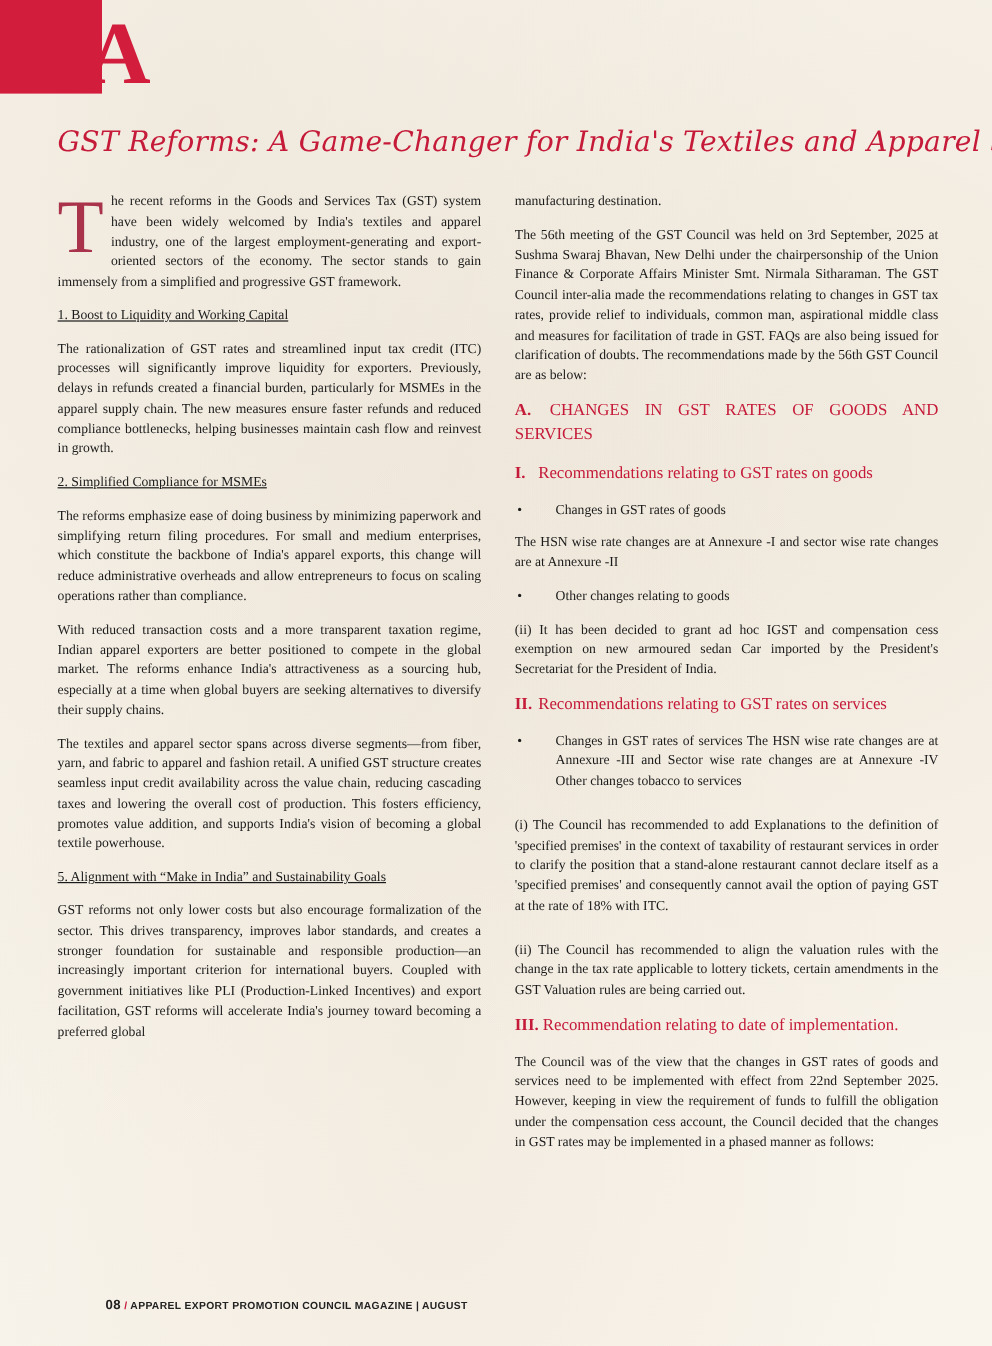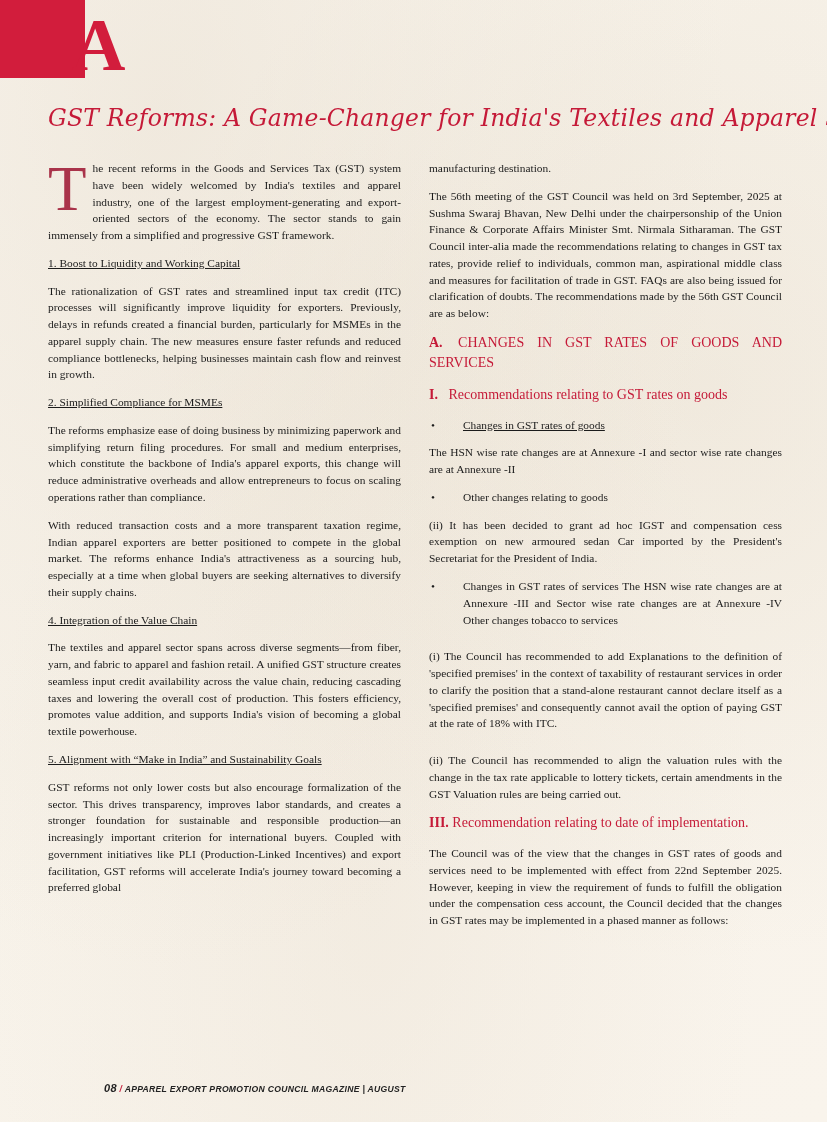--- a/index.html
+++ b/index.html
@@ -101,27 +101,26 @@
     text-align: left;
   }
   .bullet-line .dot {
     position: absolute;
     left: 2px; top: 0;
   }
   .gap { height: 9px; }
   .footer {
     position: absolute;
     bottom: 28px;
-    left: 104px;
+    left: 88px;
     font-family: "Liberation Sans", sans-serif;
     font-size: 8.6px;
     font-weight: bold;
     letter-spacing: .3px;
     color: #222;
-    font-style: italic;
   }
   .footer .pagenum { font-size: 11px; }
   .footer .sep { color: #c51a38; }
 </style>
 </head>
 <body>
 
 <div class="paper-texture"></div>
 
 <div class="masthead">
@@ -139,21 +138,20 @@
     </p>
 
     <p class="sub-head">1. Boost to Liquidity and Working Capital</p>
     <p>The rationalization of GST rates and streamlined input tax credit (ITC) processes will significantly improve liquidity for exporters. Previously, delays in refunds created a financial burden, particularly for MSMEs in the apparel supply chain. The new measures ensure faster refunds and reduced compliance bottlenecks, helping businesses maintain cash flow and reinvest in growth.</p>
 
     <p class="sub-head">2. Simplified Compliance for MSMEs</p>
     <p>The reforms emphasize ease of doing business by minimizing paperwork and simplifying return filing procedures. For small and medium enterprises, which constitute the backbone of India's apparel exports, this change will reduce administrative overheads and allow entrepreneurs to focus on scaling operations rather than compliance.</p>
 
     <p>With reduced transaction costs and a more transparent taxation regime, Indian apparel exporters are better positioned to compete in the global market. The reforms enhance India's attractiveness as a sourcing hub, especially at a time when global buyers are seeking alternatives to diversify their supply chains.</p>
 
-    <p class="sub-head">4. Integration of the Value Chain</p>
     <p>The textiles and apparel sector spans across diverse segments—from fiber, yarn, and fabric to apparel and fashion retail. A unified GST structure creates seamless input credit availability across the value chain, reducing cascading taxes and lowering the overall cost of production. This fosters efficiency, promotes value addition, and supports India's vision of becoming a global textile powerhouse.</p>
 
     <p class="sub-head">5. Alignment with “Make in India” and Sustainability Goals</p>
     <p>GST reforms not only lower costs but also encourage formalization of the sector. This drives transparency, improves labor standards, and creates a stronger foundation for sustainable and responsible production—an increasingly important criterion for international buyers. Coupled with government initiatives like PLI (Production-Linked Incentives) and export facilitation, GST reforms will accelerate India's journey toward becoming a preferred global</p>
   </div>
 
   <div class="col">
     <p>manufacturing destination.</p>
     <p>The 56th meeting of the GST Council was held on 3rd September, 2025 at Sushma Swaraj Bhavan, New Delhi under the chairpersonship of the Union Finance &amp; Corporate Affairs Minister Smt. Nirmala Sitharaman. The GST Council inter-alia made the recommendations relating to changes in GST tax rates, provide relief to individuals, common man, aspirational middle class and measures for facilitation of trade in GST. FAQs are also being issued for clarification of doubts. The recommendations made by the 56th GST Council are as below:</p>
 
@@ -162,32 +160,36 @@
       <span>CHANGES IN GST RATES OF GOODS AND SERVICES</span>
     </p>
 
     <p class="red-head">
       <span class="lead">I.</span>
       <span>Recommendations relating to GST rates on goods</span>
     </p>
 
     <p class="bullet-line">
       <span class="dot">•</span>
-      <span style="padding-left:18px; display:inline-block;text-decoration:underline;">Changes in GST rates of goods</span>
+      <span style="padding-left:18px; display:inline-block;">Changes in GST rates of goods</span>
     </p>
 
     <p>The HSN wise rate changes are at Annexure -I and sector wise rate changes are at Annexure -II</p>
 
     <p class="bullet-line">
       <span class="dot">•</span>
       <span style="padding-left:18px; display:inline-block;">Other changes relating to goods</span>
     </p>
 
     <p>(ii)  It has been decided to grant ad hoc IGST and compensation cess exemption on new armoured sedan Car imported by the President's Secretariat for the President of India.</p>
 
+    <p class="red-head">
+      <span class="lead">II.</span>
+      <span>Recommendations relating to GST rates on services</span>
+    </p>
 
     <p class="bullet-line" style="text-align:justify;">
       <span class="dot">•</span>
       <span style="padding-left:18px; display:inline-block;">Changes in GST rates of services The HSN wise rate changes are at Annexure -III and Sector wise rate changes are at Annexure -IV  Other changes tobacco to services</span>
     </p>
 
     <div class="gap"></div>
 
     <p>(i)   The Council has recommended to add Explanations to the definition of 'specified premises' in the context of taxability of restaurant services in order to clarify the position that a stand-alone restaurant cannot declare itself as a 'specified premises' and consequently cannot avail the option of paying GST at the rate of 18% with ITC.</p>
 

